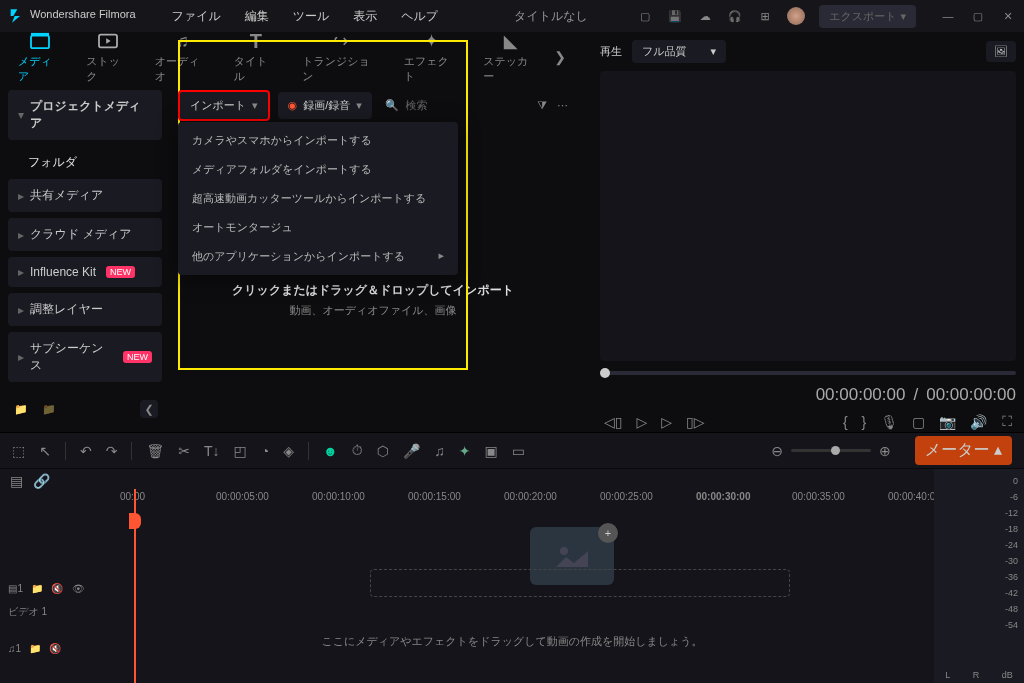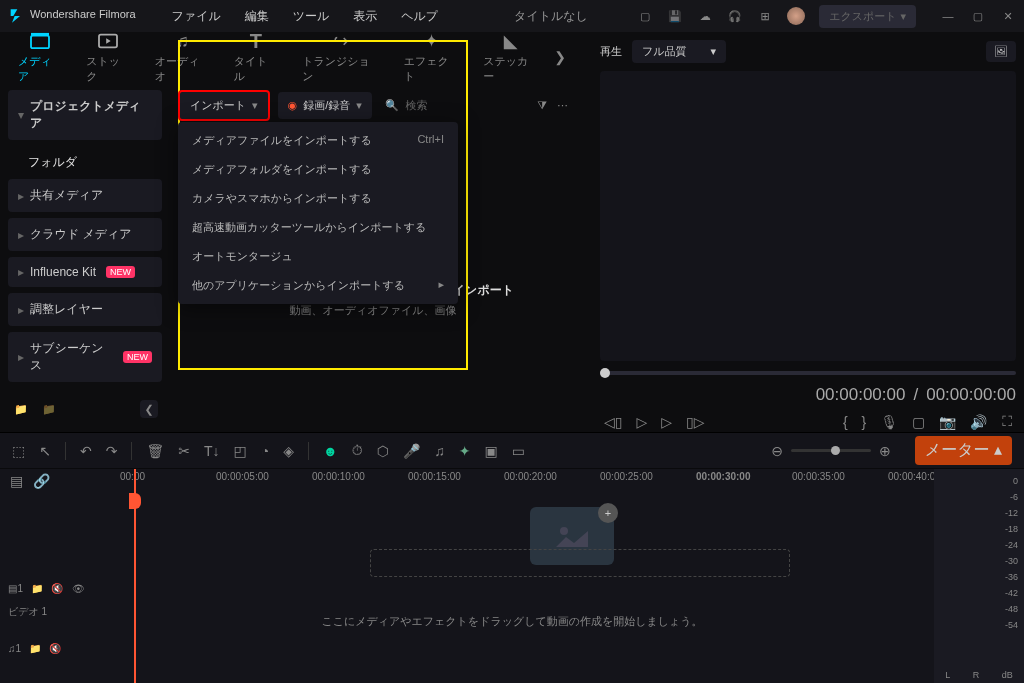--- a/index.html
+++ b/index.html
@@ -71,21 +71,21 @@
 .tl-slider { width: 80px; height: 3px; background: #333; position: relative; border-radius: 2px; }
 .tl-slider-handle { position: absolute; left: 40px; top: -3px; width: 9px; height: 9px; background: #aaa; border-radius: 50%; }
 .meter-label { background: #c2410c; padding: 4px 10px; border-radius: 4px; margin-left: 10px; font-size: 16px; }
 
 .tl-body { display: flex; height: 215px; }
 .tl-left { width: 90px; background: #14141a; }
 .tl-left-top { height: 24px; display: flex; align-items: center; gap: 10px; padding: 0 10px; }
 .tl-track-header { height: 30px; display: flex; align-items: center; gap: 8px; padding: 0 8px; color: #888; font-size: 10px; }
 .tl-track-label { padding: 2px 8px; color: #888; font-size: 10px; }
 
-.tl-tracks { flex: 1; position: relative; background: #14141a; }
+.tl-tracks { flex: 1; position: relative; background: #14141a; margin-top: 20px; }
 .tl-ruler { height: 24px; display: flex; position: relative; }
 .tl-ruler-mark { position: absolute; top: 2px; font-size: 10px; color: #888; }
 .tl-playhead { position: absolute; left: 44px; top: 0; bottom: 0; width: 2px; background: #ff5533; }
 .tl-playhead-handle { position: absolute; left: -5px; top: 24px; width: 12px; height: 16px; background: #ff5533; border-radius: 0 6px 6px 0; }
 .tl-video-track { height: 110px; position: relative; }
 .tl-drop-zone { position: absolute; left: 280px; top: 56px; width: 420px; height: 28px; border: 1px dashed #444; border-radius: 4px; }
 .tl-thumb { position: absolute; left: 440px; top: 14px; width: 84px; height: 58px; background: #2a3540; border-radius: 6px; display: flex; align-items: center; justify-content: center; }
 .tl-thumb-plus { position: absolute; right: -4px; top: -4px; width: 20px; height: 20px; background: #555; border-radius: 50%; color: #ccc; display: flex; align-items: center; justify-content: center; }
 .tl-hint-text { position: absolute; left: 0; right: 0; bottom: -26px; text-align: center; font-size: 11px; color: #888; }
 
@@ -227,26 +227,22 @@
           <div class="search-area">
               <span>🔍</span>
               <span>検索</span>
             </div>
           <div class="toolbar-right">
             <span>⧩</span>
             <span>⋯</span>
           </div>
         </div>
         <div class="dropdown">
-          <div class="dd-item">
-              <span>メディアファイルをインポートする</span>
-              <span class="dd-shortcut">Ctrl+I</span>
-            </div>
+          <div class="dd-item">カメラやスマホからインポートする</div>
           <div class="dd-item">メディアフォルダをインポートする</div>
-          <div class="dd-item">カメラやスマホからインポートする</div>
           <div class="dd-item">超高速動画カッターツールからインポートする</div>
           <div class="dd-item">オートモンタージュ</div>
           <div class="dd-item">
               <span>他のアプリケーションからインポートする</span>
               <span class="dd-arrow">▸</span>
             </div>
         </div>
         <div class="drop-placeholder">
           <div class="folder-icon">
             <div class="folder-plus">+</div>

